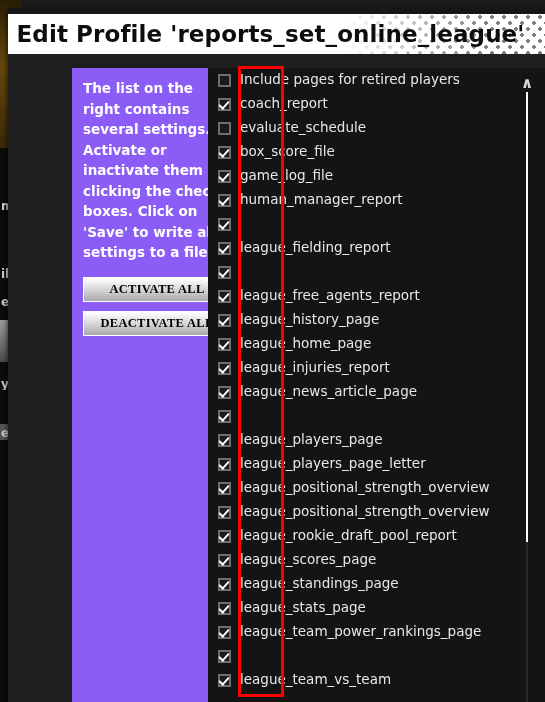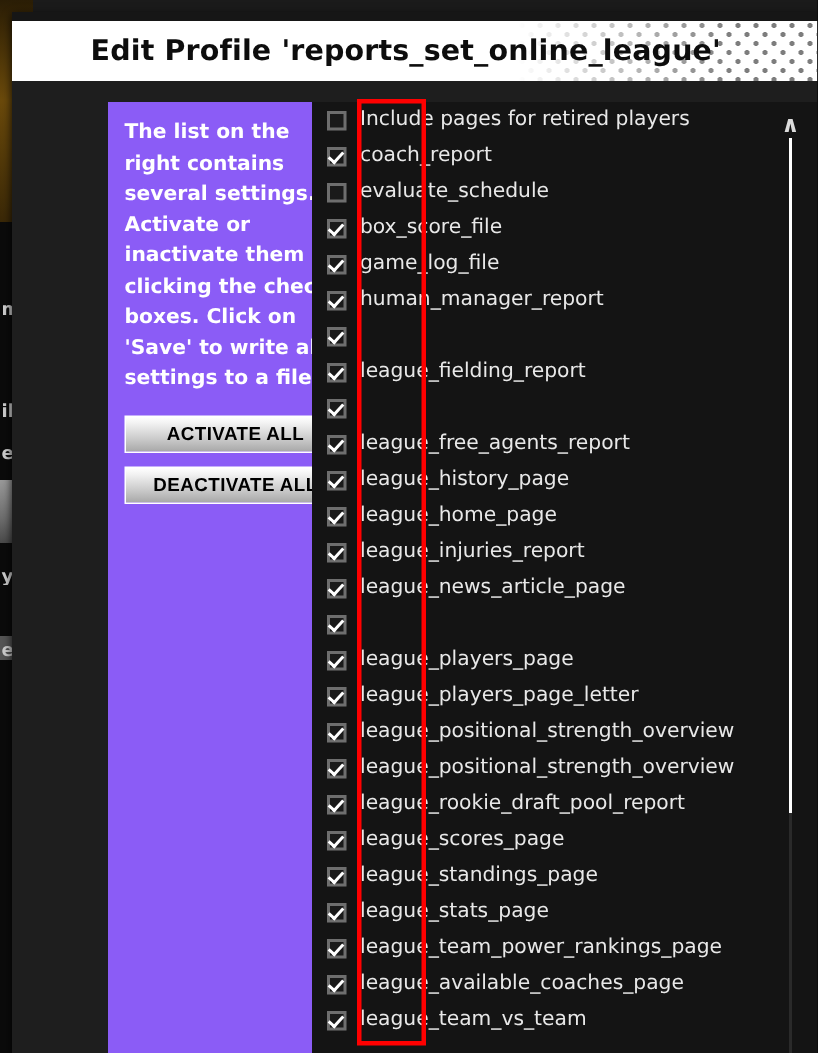--- a/index.html
+++ b/index.html
@@ -108,21 +108,21 @@
     -webkit-mask-image: linear-gradient(90deg, rgba(0,0,0,0) 0%, rgba(0,0,0,0.35) 25%, rgba(0,0,0,1) 72%);
     mask-image: linear-gradient(90deg, rgba(0,0,0,0) 0%, rgba(0,0,0,0.35) 25%, rgba(0,0,0,1) 72%);
   }
   #titlebar-text {
     position: absolute;
     left: 0; top: 0;
     width: 537px; height: 40px;
     display: flex;
     align-items: center;
     justify-content: center;
-    font-size: 19px;
+    font-size: 23px;
     font-weight: bold;
     color: #0d0d0d;
     letter-spacing: 0.1px;
     z-index: 2;
     padding-right: 12px;
   }
 
   
   #dialog-body {
     position: absolute;
@@ -150,21 +150,21 @@
     margin-bottom: 14px;
   }
   .panel-button {
     display: block;
     width: 100%;
     height: 25px;
     margin-bottom: 9px;
     border: 1px solid #ffffff;
     background: linear-gradient(180deg,#ffffff 0%, #f2f2f2 18%, #c9c9c9 65%, #a8a8a8 100%);
     color: #000000;
-    font-family: Liberation Sans, sans-serif;
+    font-family: Liberation Serif, serif;
     font-size: 12.5px;
     font-weight: bold;
     letter-spacing: 0.3px;
     cursor: pointer;
     text-align: center;
     line-height: 23px;
   }
 
   
   #list-panel {
@@ -388,21 +388,20 @@
             <div class="list-row">
               <div class="cbox checked"></div>
               <span class="row-label">league_stats_page</span>
             </div>
             <div class="list-row">
               <div class="cbox checked"></div>
               <span class="row-label">league_team_power_rankings_page</span>
             </div>
             <div class="list-row">
               <div class="cbox checked"></div>
-              <span class="row-label">league_available_coaches_page</span>
             </div>
             <div class="list-row">
               <div class="cbox checked"></div>
               <span class="row-label">league_team_vs_team</span>
             </div>
           </div>
 
         <div id="scroll-col">
           <div id="scroll-up">∧</div>
           <div id="scroll-track"></div>

